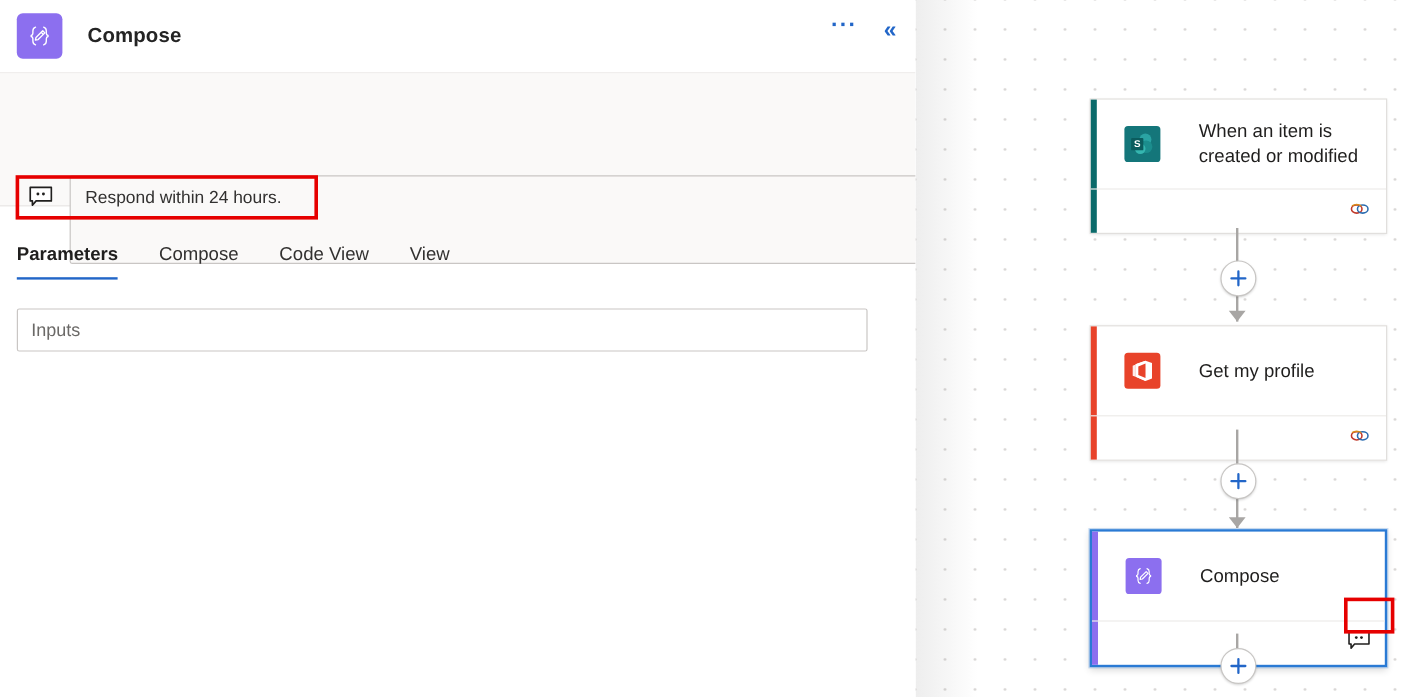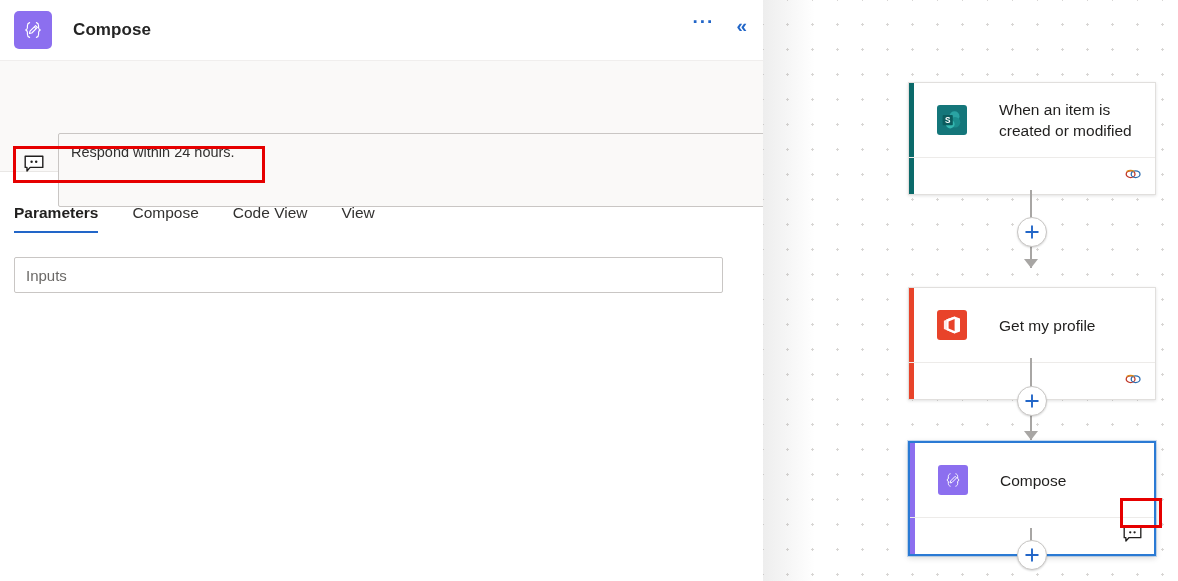--- a/index.html
+++ b/index.html
@@ -91,21 +91,21 @@
     top: 92px;
     width: 26px;
     height: 22px;
     display: flex;
     align-items: center;
     justify-content: center;
   }
   .comment-text-box {
     position: absolute;
     left: 58px;
-    top: 72px;
+    top: 85px;
     width: 802px;
     height: 74px;
     background: #faf9f8;
     border: 1px solid #c9c6c4;
     border-radius: 2px;
     box-sizing: border-box;
     padding: 9px 10px 0 12px;
     font-size: 14.5px;
     color: #323130;
     line-height: 19px;
@@ -365,21 +365,21 @@
     </div>
 
     <div class="connector" style="top:190px; height:78px; margin-left:-1px; left:268px;"></div>
     <div class="plus-btn" style="left:254px; top:217px;">
       <svg width="16" height="16" viewBox="0 0 16 16" aria-hidden="true">
         <path d="M8 2.2 V13.8 M2.2 8 H13.8" stroke="#2266c8" stroke-width="1.9" stroke-linecap="round"></path>
       </svg>
     </div>
     <div class="arrowhead" style="left:261px; top:259px;"></div>
 
-    <div class="node" style="left:145px; top:287px;">
+    <div class="node" style="left:145px; top:271px;">
       <div class="node-accent" style="background:#e8432a;"></div>
       <div class="node-body">
         <div class="node-icon" style="background:#e8432a;">
           <svg width="22" height="22" viewBox="0 0 22 22" aria-hidden="true">
             <path d="M13.6 2.6 L5.4 5.6 V16.0 L2.9 15.1 V6.7 L13.6 2.6 Z" fill="#ffffff" opacity="0.9"></path>
             <path d="M13.6 2.6 L19.0 4.6 V17.4 L13.6 19.4 L5.4 16.0 V5.6 Z" fill="#ffffff"></path>
             <path d="M13.6 2.6 L5.4 5.6 V16.0 L13.6 19.4 Z" fill="#e8432a" opacity="0"></path>
             <path d="M5.4 16.0 L13.6 19.4 V2.6 L5.4 5.6 Z" fill="#ffffff"></path>
             <path d="M7.6 14.4 L13.6 16.9 V5.0 L7.6 7.4 Z" fill="#e8432a"></path>
           </svg>

